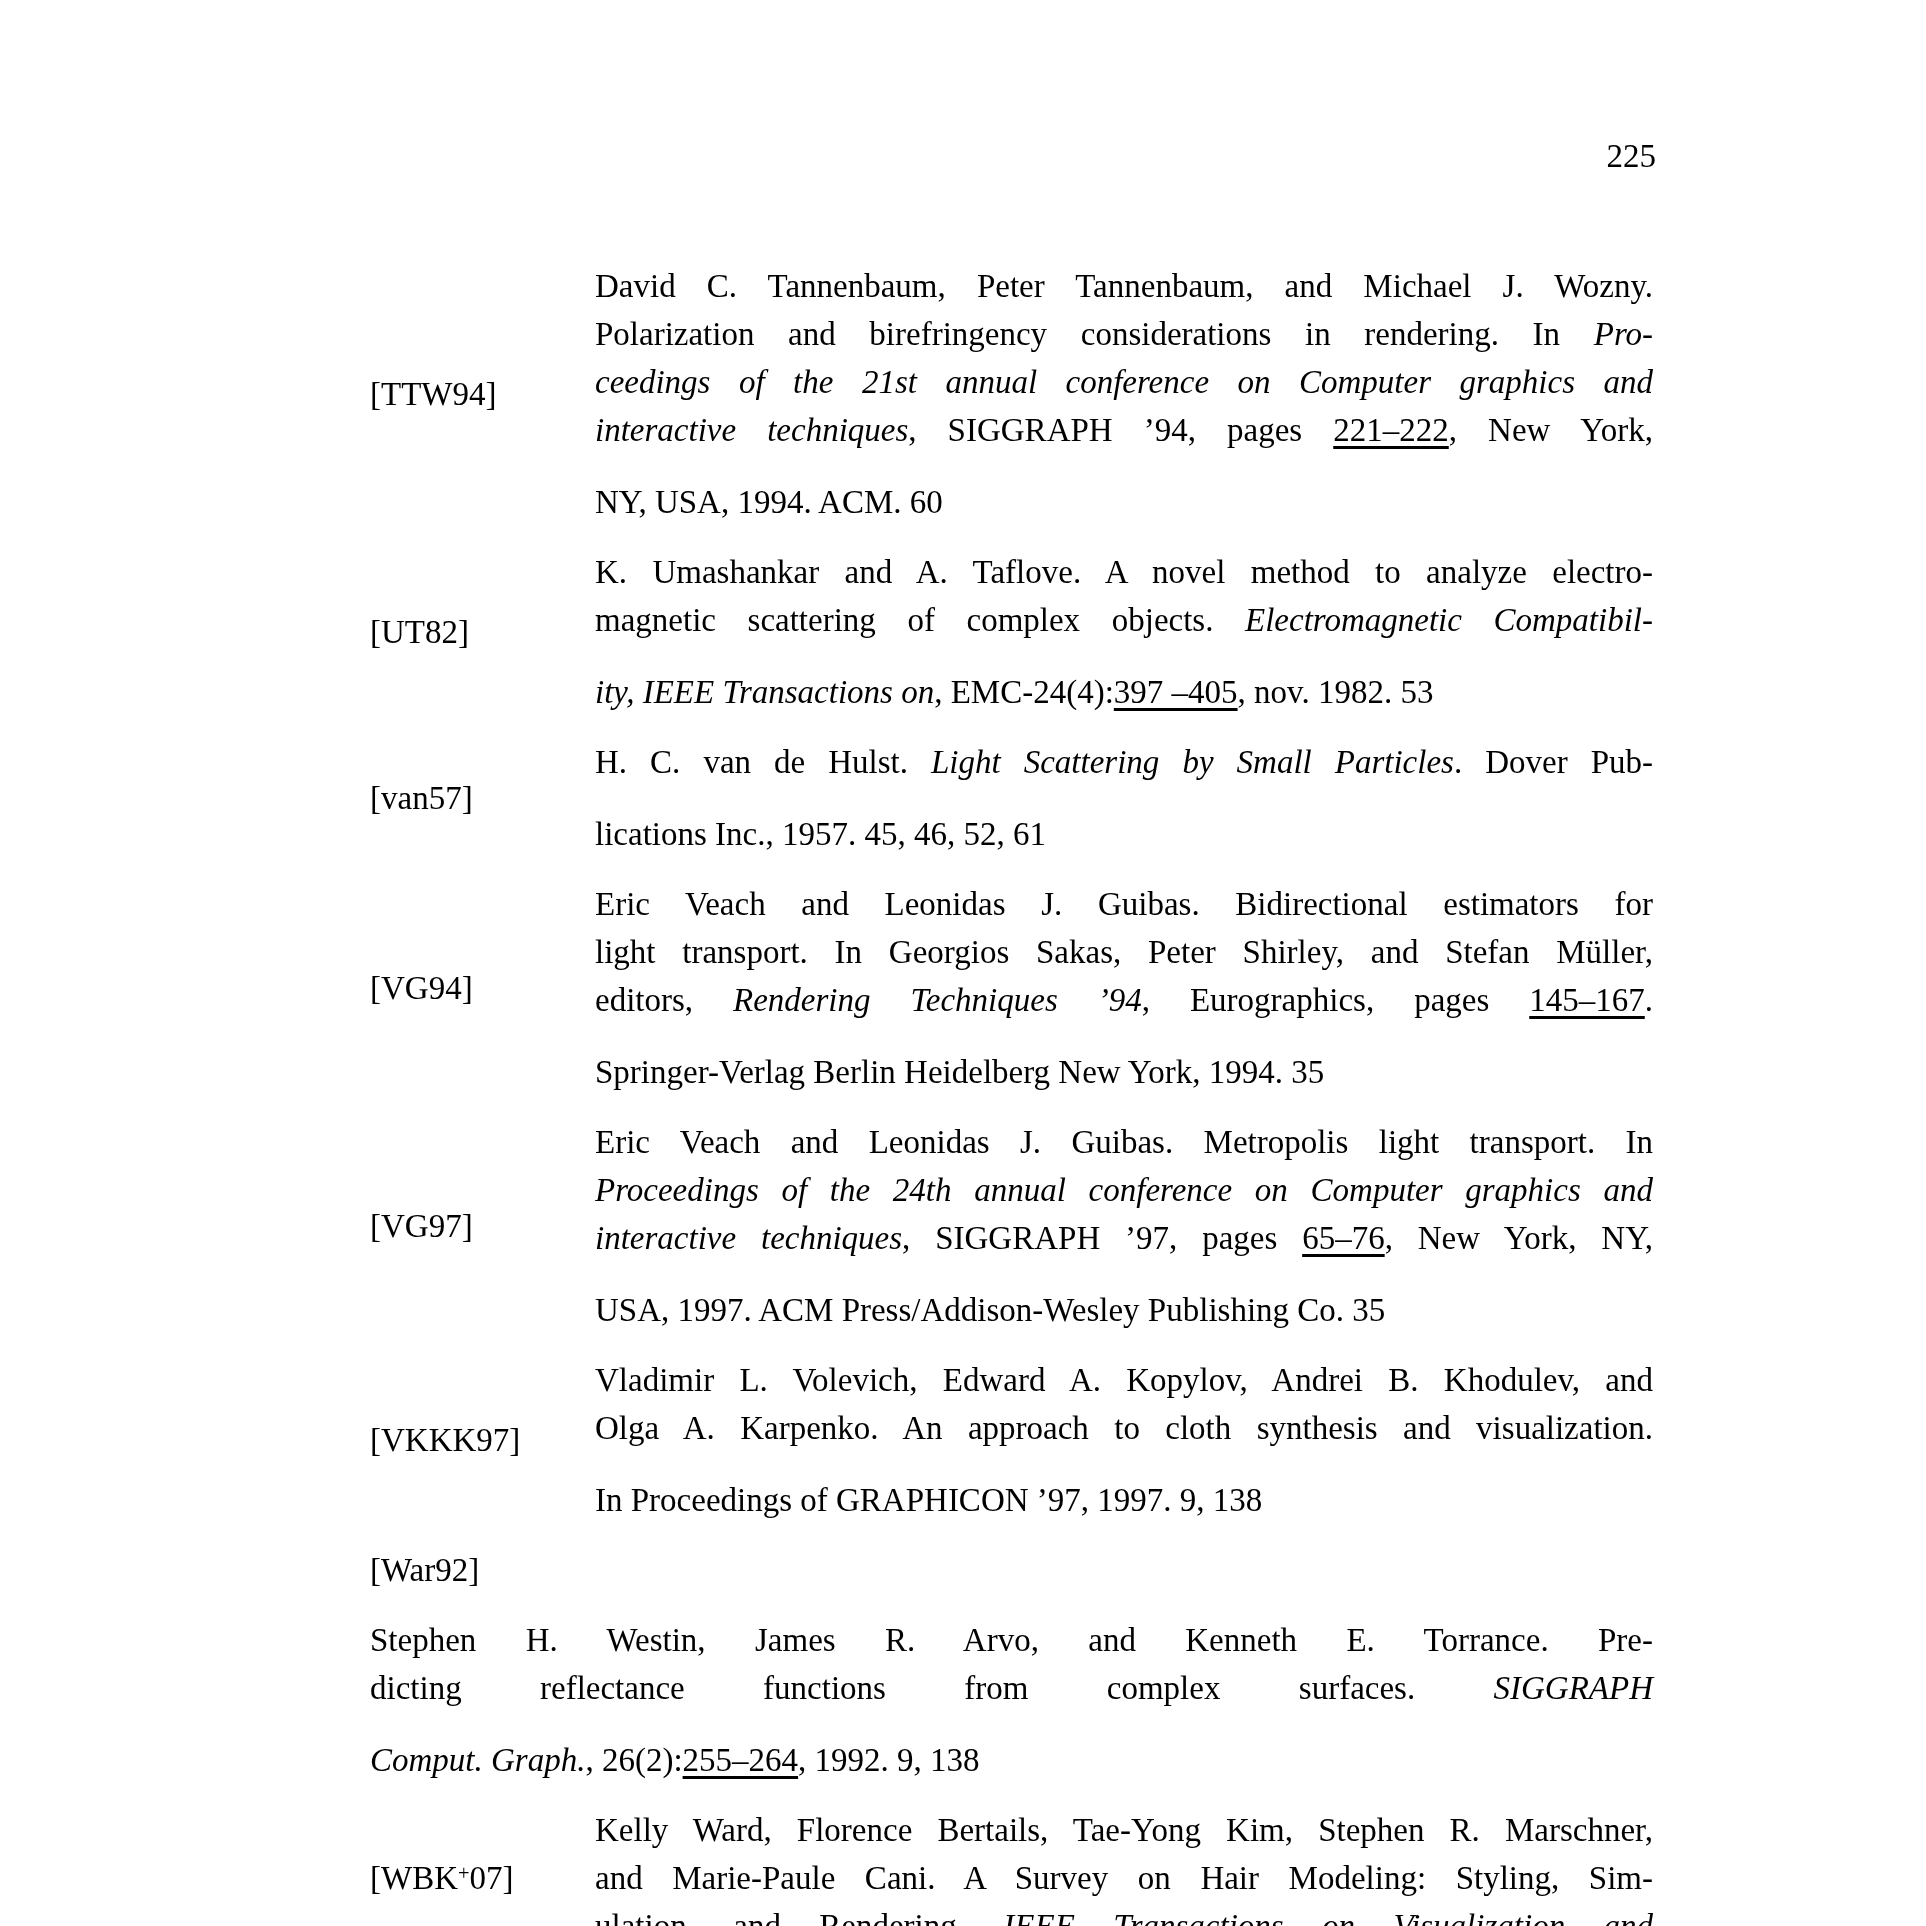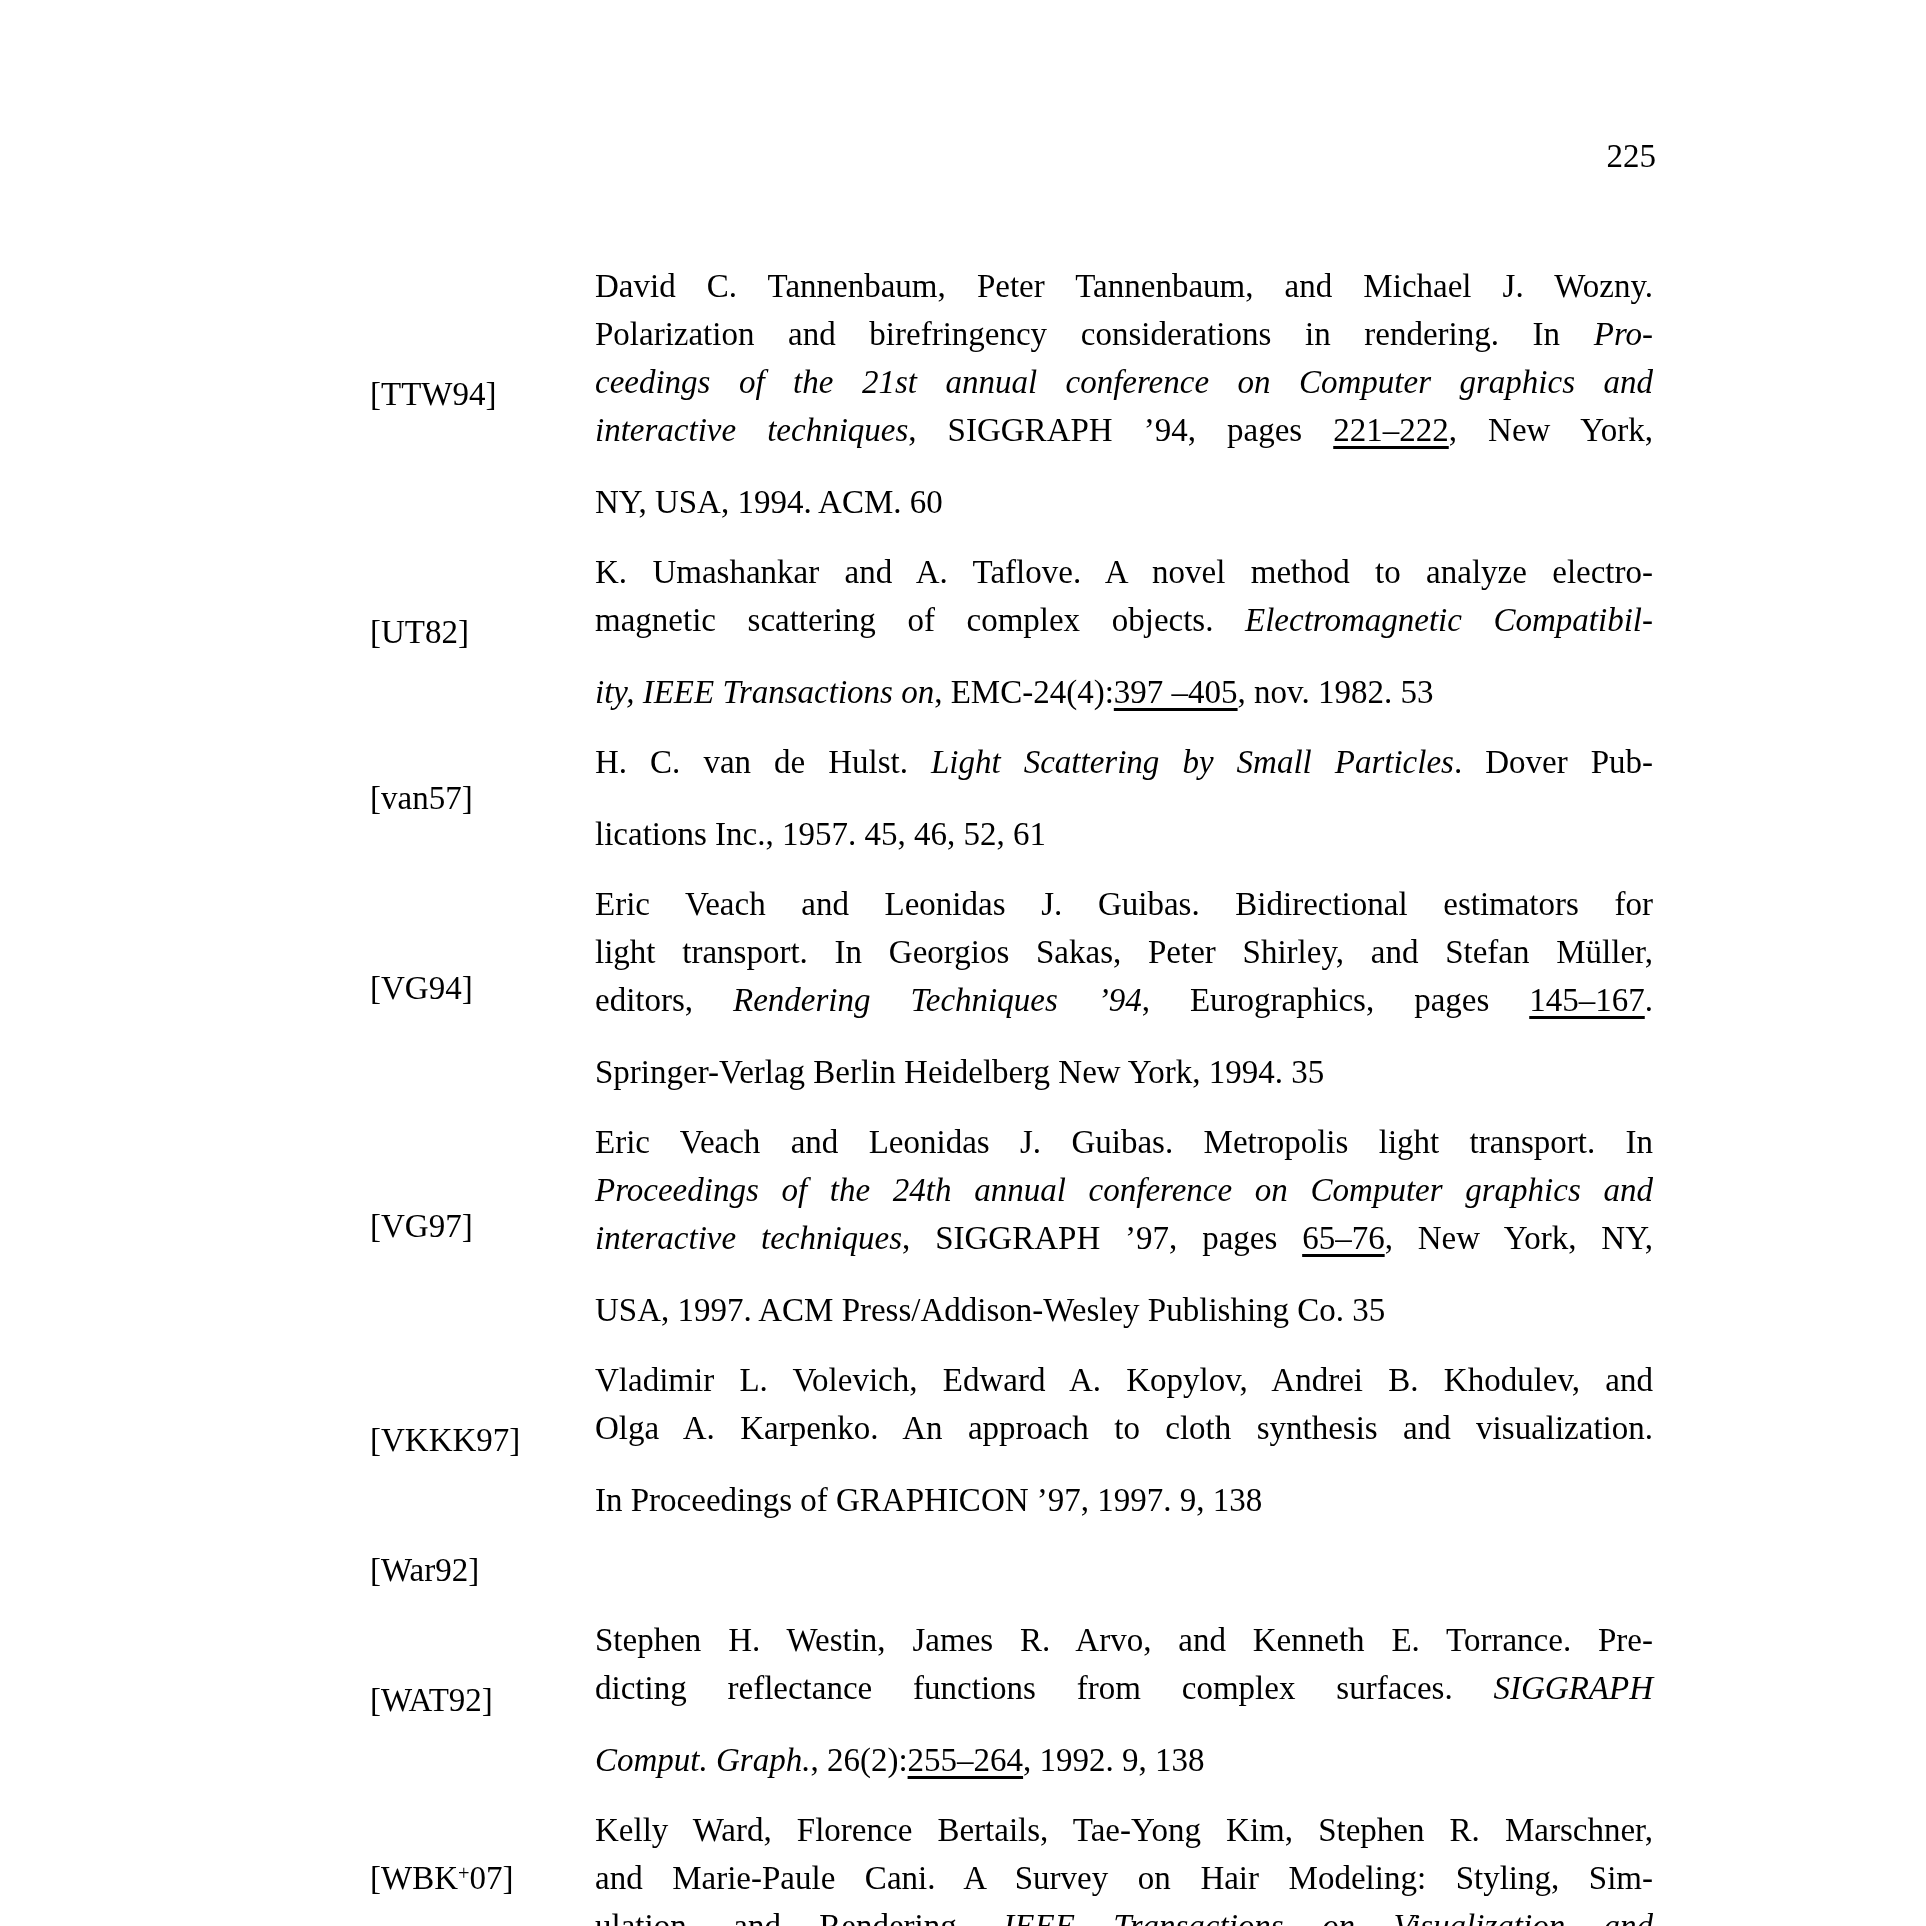--- a/index.html
+++ b/index.html
@@ -116,21 +116,20 @@
         <div class="line"><span class="seg-p">Olga A. Karpenko. An approach to cloth synthesis and visualization.</span></div>
         <div class="line last"><span class="seg-p">In Proceedings of GRAPHICON ’97, 1997. 9, 138</span></div>
       </div>
   </div>
 
   <div class="entry">
     <div class="label">[War92]</div>
   </div>
 
   <div class="entry">
-    <div class="label">[WAT92]</div>
     <div class="body">
         <div class="line"><span class="seg-p">Stephen H. Westin, James R. Arvo, and Kenneth E. Torrance. Pre-</span></div>
         <div class="line"><span class="seg-p">dicting reflectance functions from complex surfaces. </span><span class="seg-i">SIGGRAPH</span></div>
         <div class="line last"><span class="seg-i">Comput. Graph.</span><span class="seg-p">, 26(2):</span><span class="seg-l">255–264</span><span class="seg-p">, 1992. 9, 138</span></div>
       </div>
   </div>
 
   <div class="entry">
     <div class="label">[WBK<sup>+</sup>07]</div>
     <div class="body">

